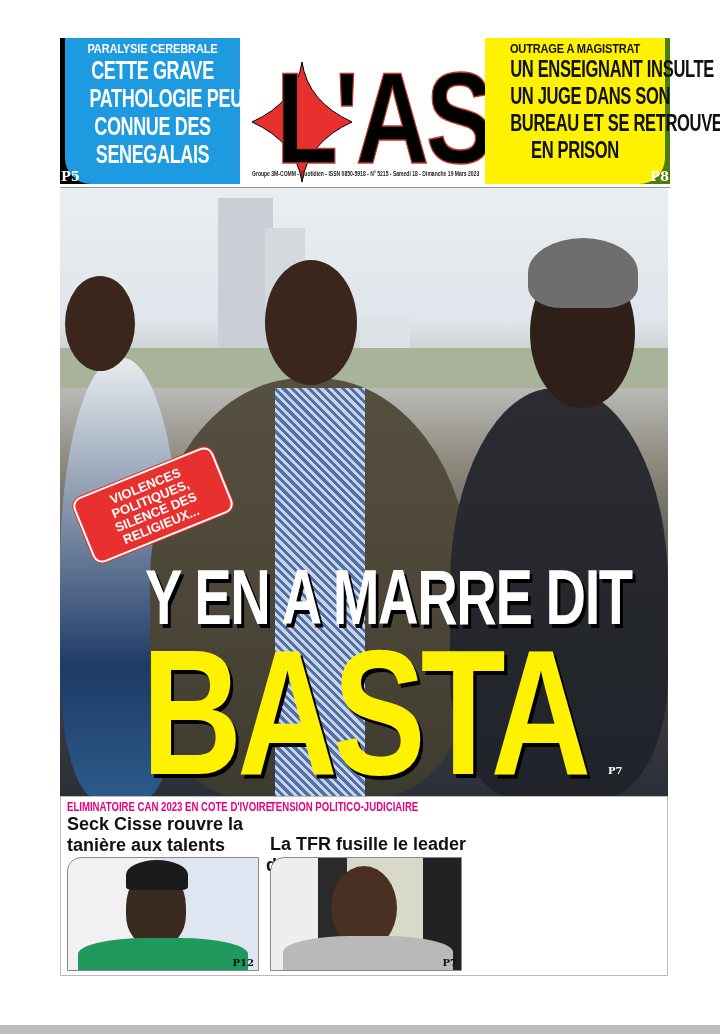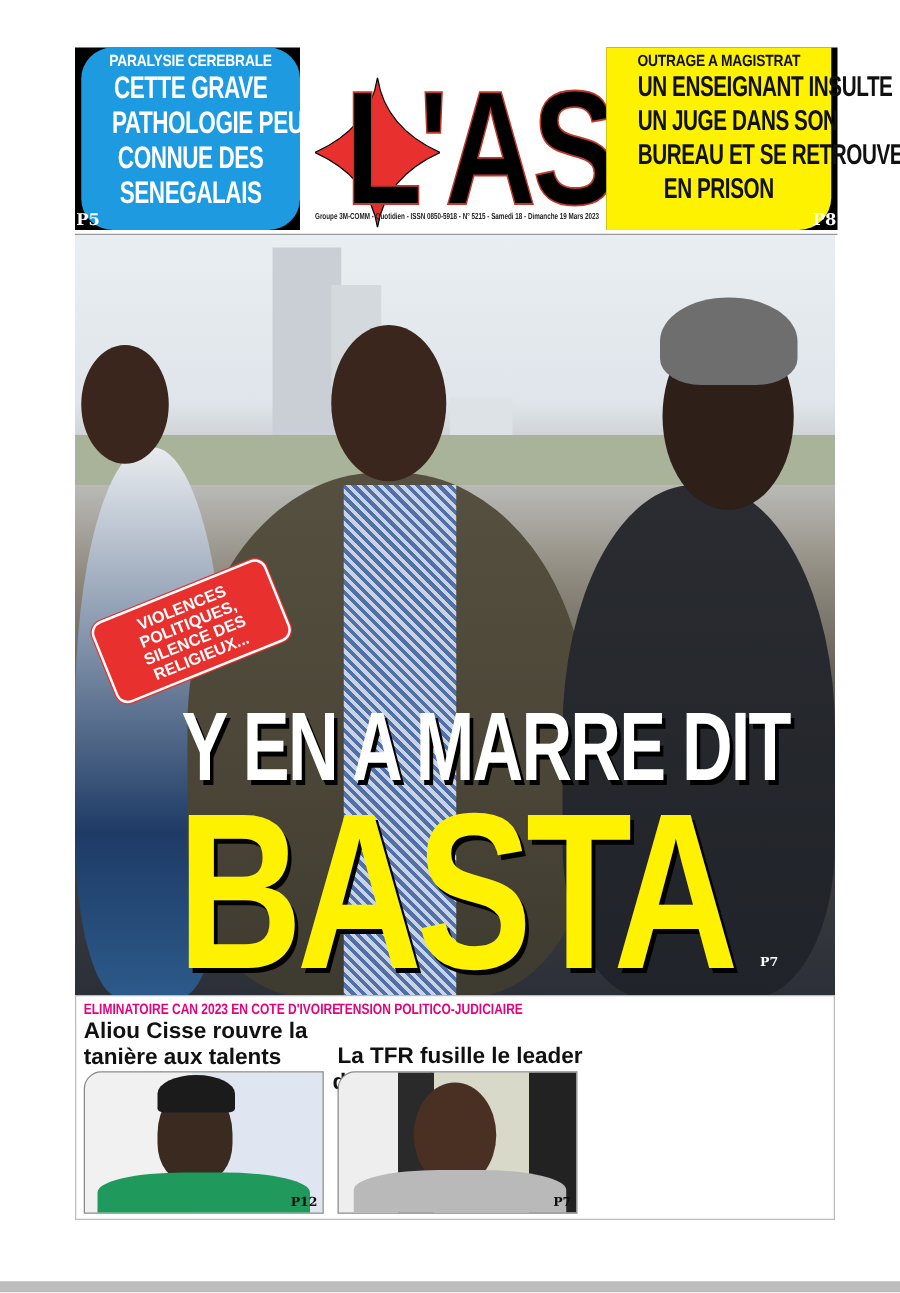--- a/index.html
+++ b/index.html
@@ -2,22 +2,22 @@
 <html><head>
 <meta charset="utf-8">
 <style>
   html, body { margin:0; padding:0; }
   body { width:720px; height:1034px; background:#ffffff; position:relative; overflow:hidden; font-family:"Liberation Sans", sans-serif; }
   .bottom-bar { position:absolute; left:0; top:1025px; width:720px; height:9px; background:#bdbdbd; }
 
   
   .teaser { position:absolute; top:38px; height:146px; box-sizing:border-box; text-align:center; }
   .teaser.left { left:60px; width:180px; background:#000; }
-  .teaser.left .inner { position:absolute; left:5px; top:0; right:0; bottom:0; background:#1e9be0; border-bottom-left-radius:26px;border-radius:25px; }
-  .teaser.right { left:485px; width:185px; background:#000000; }
+  .teaser.left .inner { position:absolute; left:5px; top:0; right:0; bottom:0; background:#1e9be0; border-bottom-left-radius:26px; }
+  .teaser.right { left:485px; width:185px; background:#4d7c0f; }
   .teaser.right .inner { position:absolute; left:0; top:0; right:5px; bottom:0; background:#fff200; border-bottom-right-radius:26px; }
   .teaser .kicker { font-weight:bold; font-size:13px; margin-top:3px; letter-spacing:-0.2px; transform:scaleX(0.85); }
   .teaser .headline { font-weight:bold; font-size:25px; line-height:28px; transform:scaleX(0.72); transform-origin:center; white-space:nowrap; letter-spacing:-0.5px; }
   .teaser.left .kicker, .teaser.left .headline { color:#fff; }
   .teaser.right .kicker, .teaser.right .headline { color:#111; }
   .teaser.right .headline { font-size:23px; line-height:27px; }
   .page-ref { position:absolute; font-family:"DejaVu Serif", serif; font-weight:bold; font-size:13px; color:#fff; }
 
   
   .masthead { position:absolute; left:248px; top:56px; width:232px; height:140px; }
@@ -105,21 +105,21 @@
   <span>RELIGIEUX...</span>
 </div>
 
 <div class="main-line1">Y EN A MARRE DIT</div>
 <div class="main-line2">BASTA</div>
 <div class="hero-ref">P7</div>
 
 <div class="stories">
   <div class="story" style="left:0;">
     <div class="kicker" style="margin-left:6px;">ELIMINATOIRE CAN 2023 EN COTE D'IVOIRE</div>
-    <div class="title" style="margin-left:6px;">Aliou Cisse rouvre la</div>
+    <div class="title" style="margin-left:6px;">Seck Cisse rouvre la</div>
     <div class="title" style="margin-left:6px;">tanière aux talents</div>
     <div class="photo" style="background:linear-gradient(90deg,#f1f1f1 0 45%,#dfe6f2 45%); ">
       <div style="position:absolute; left:58px; top:10px; width:60px; height:78px; border-radius:50% 50% 40% 40%; background:#3b2a20;"></div>
       <div style="position:absolute; left:58px; top:2px; width:62px; height:30px; border-radius:50% 50% 10% 10%; background:#1b1b1b;"></div>
       <div style="position:absolute; left:10px; top:80px; width:170px; height:40px; border-radius:40% 40% 0 0; background:#1f9a5c;"></div>
       <span class="ref">P12</span>
     </div>
   </div>
   <div class="story" style="left:203px;">
     <div class="kicker" style="margin-left:6px;">TENSION POLITICO-JUDICIAIRE</div>

